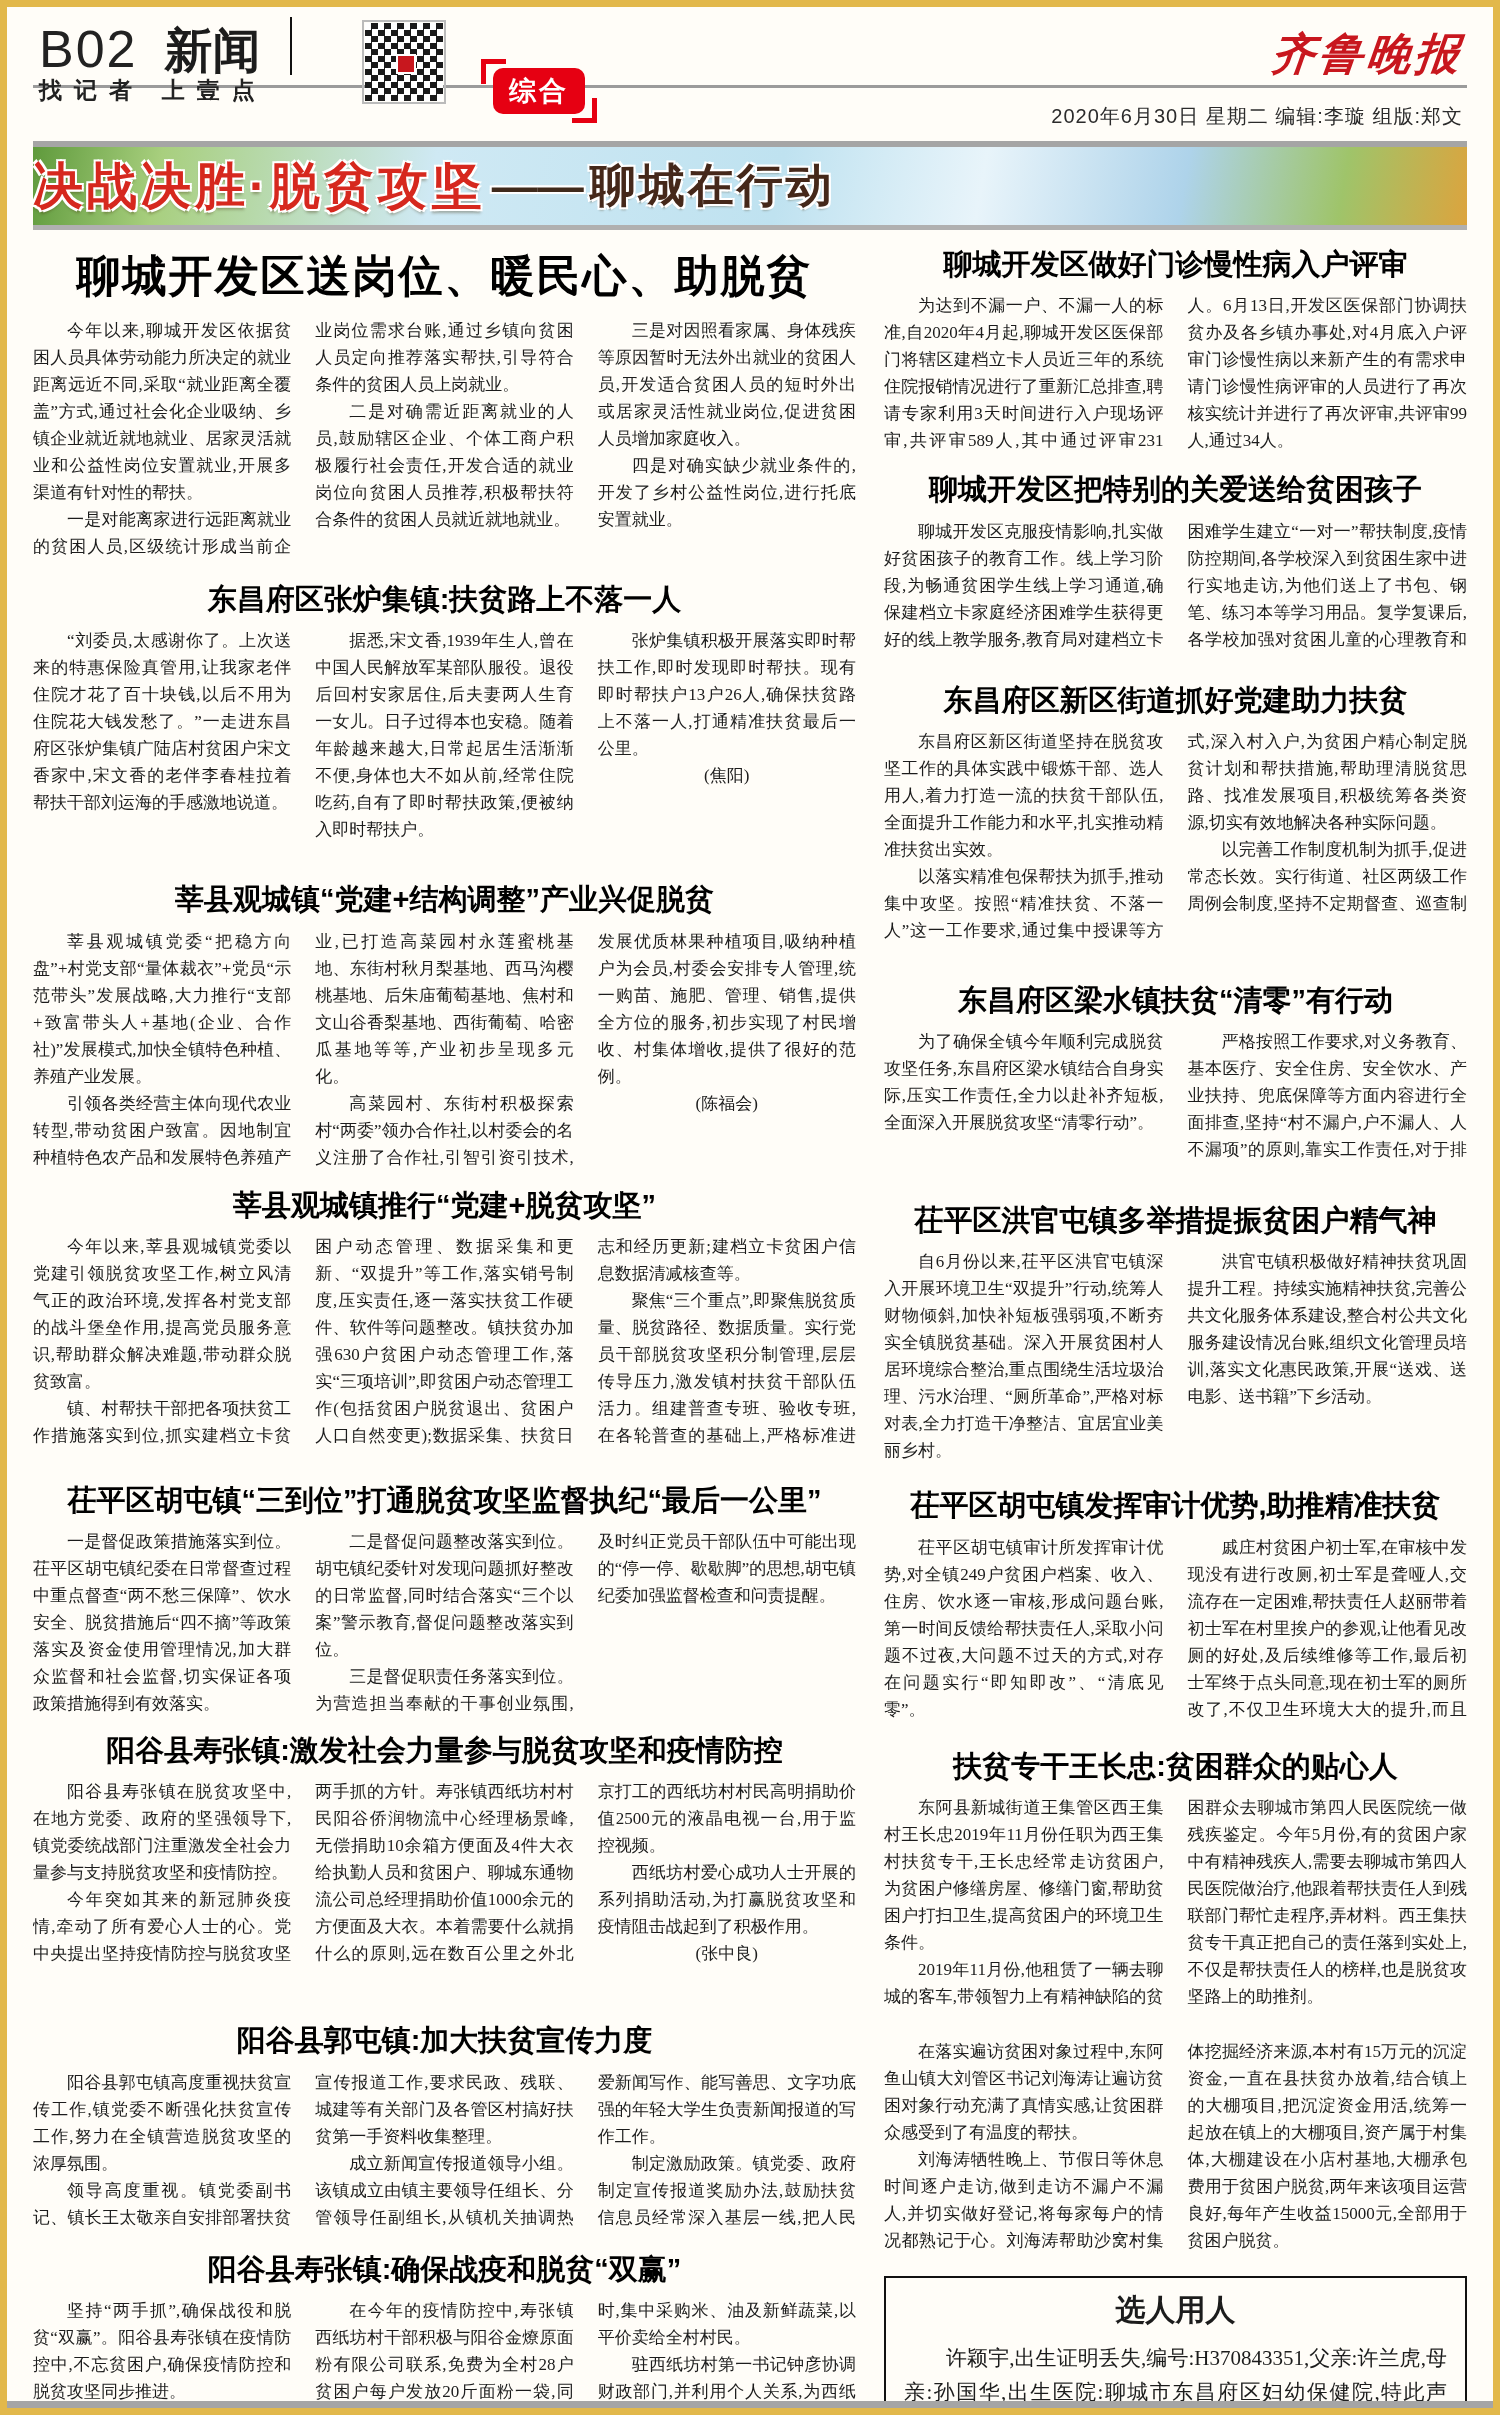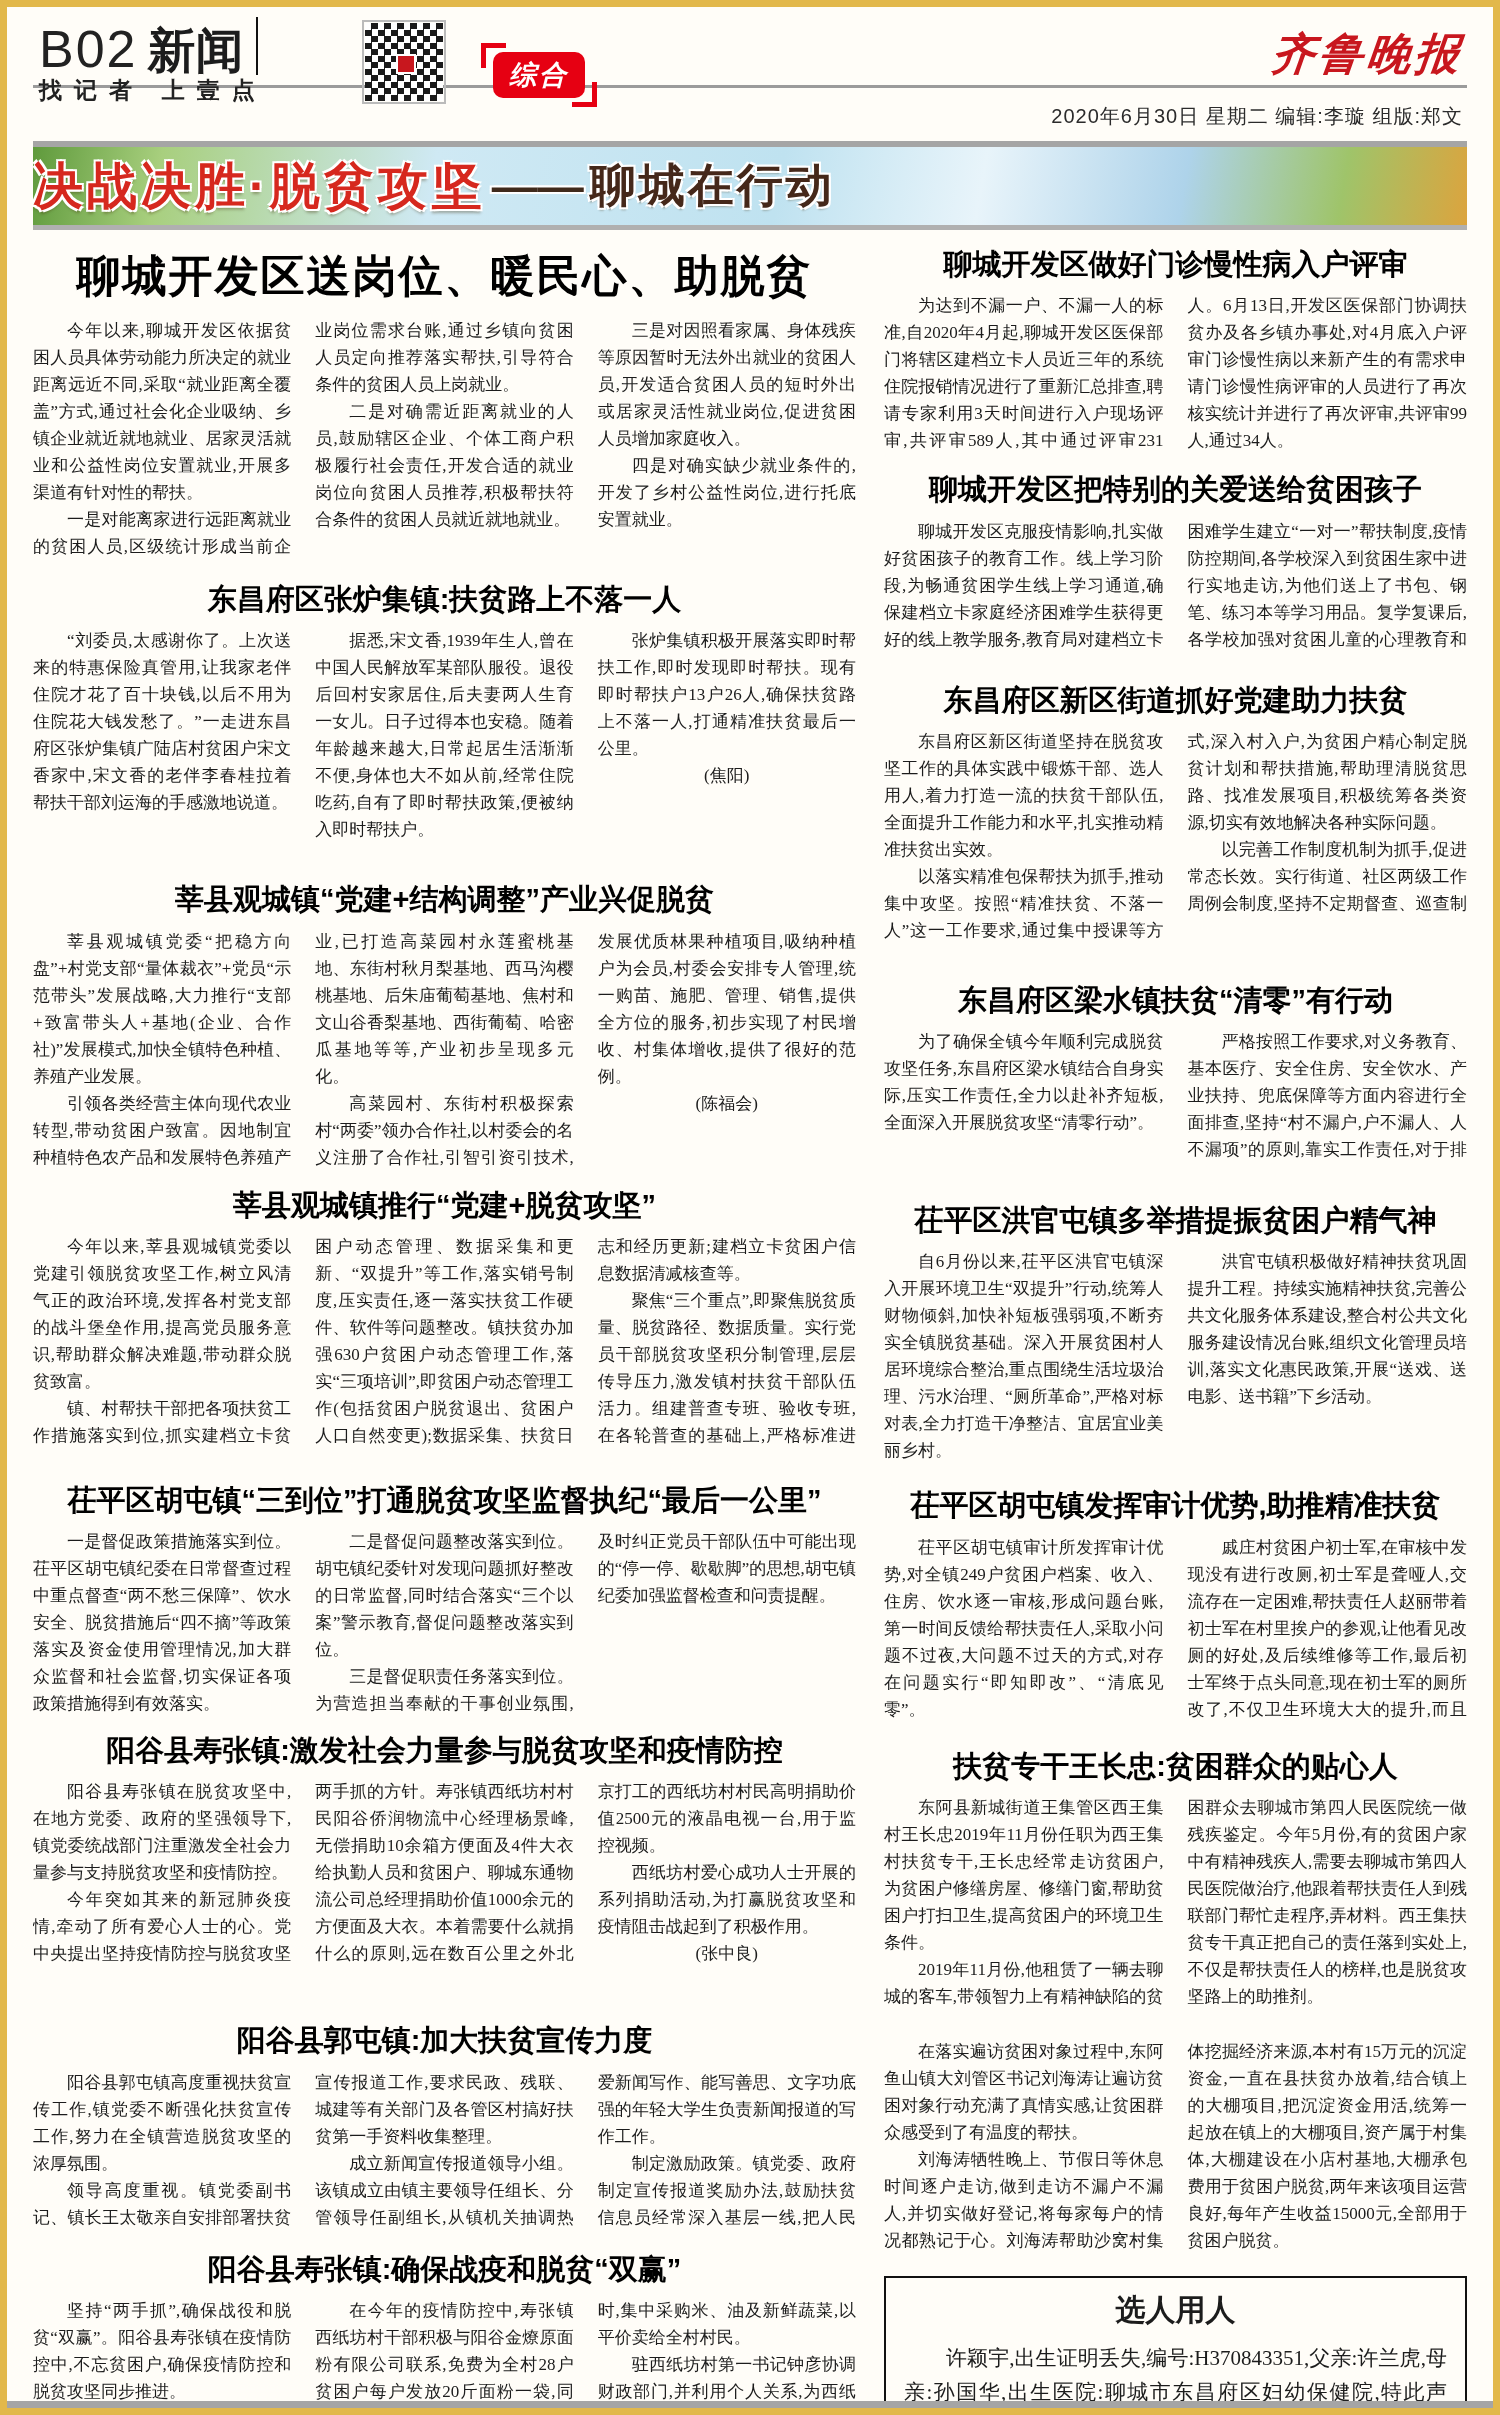--- a/index.html
+++ b/index.html
@@ -6,30 +6,30 @@
   .page{
     position:relative;width:1500px;height:2415px;box-sizing:border-box;
     margin:0 auto;background:#fffdf8;border:7px solid #e2b84b;overflow:hidden;
     font-family:"Liberation Serif", serif;color:#1c1c1c;
     padding:10px 26px 0 26px;
   }
   
   .hdr{position:relative;height:124px;}
   .hdr-rule{position:absolute;left:0;right:0;top:68px;height:3px;background:#9b9b9b;}
   .hdr-left{position:absolute;left:6px;top:0;}
-  .brand-line{display:flex;align-items:flex-end;gap:10px;}
+  .brand-line{display:flex;align-items:flex-end;gap:27px;}
   .edition{font-family:"Liberation Sans",sans-serif;font-size:52px;font-weight:400;letter-spacing:2px;line-height:1;color:#222;}
   .section-name{font-family:"Liberation Sans",sans-serif;font-size:48px;font-weight:bold;line-height:1;}
   .vbar{width:2px;height:58px;background:#111;margin-left:2px;}
   .slogan{font-size:23px;letter-spacing:12px;font-weight:600;color:#222;}
   .qr{position:absolute;left:332px;top:6px;width:78px;height:78px;
       background:repeating-conic-gradient(#1a1a1a 0% 25%, #fff 0% 50%);background-size:13px 13px;
       outline:2px solid #bbb;outline-offset:1px;}
   .qr::before{content:"";position:absolute;left:31px;top:31px;width:16px;height:16px;background:#c8171e;border:2px solid #fff;}
-  .tag-wrap{position:absolute;left:448px;top:26px;padding:9px 12px;font-style:italic;}
+  .tag-wrap{position:absolute;left:448px;top:42px;padding:9px 12px;}
   .tag-wrap::before{content:"";position:absolute;left:0;top:0;width:20px;height:20px;border-top:5px solid #e60012;border-left:5px solid #e60012;}
   .tag-wrap::after{content:"";position:absolute;right:0;bottom:0;width:20px;height:20px;border-bottom:5px solid #e60012;border-right:5px solid #e60012;}
   .tag{display:inline-block;background:#e60012;color:#fff;border-radius:10px;padding:5px 16px;
        font-family:"Liberation Sans",sans-serif;font-size:27px;font-weight:bold;letter-spacing:3px;}
   .masthead{position:absolute;right:4px;top:8px;color:#c8171e;font-size:44px;font-weight:bold;font-style:italic;
             font-family:"Liberation Serif",serif;letter-spacing:4px;transform:skewX(-6deg);}
   .dateline{position:absolute;right:4px;top:86px;font-size:20px;color:#2b2b2b;font-family:"Liberation Sans",sans-serif;letter-spacing:1px;}
   
   .banner{position:relative;height:78px;border-top:6px solid #a5a5a5;border-bottom:5px solid #b0b0b0;
     background:linear-gradient(100deg,#5f9a3c 0%,#a8cf7e 9%,#cfe9f4 28%,#bfe2f0 52%,#e8f4fa 66%,#aed3ea 80%,#9fc46a 91%,#dca43e 100%);

